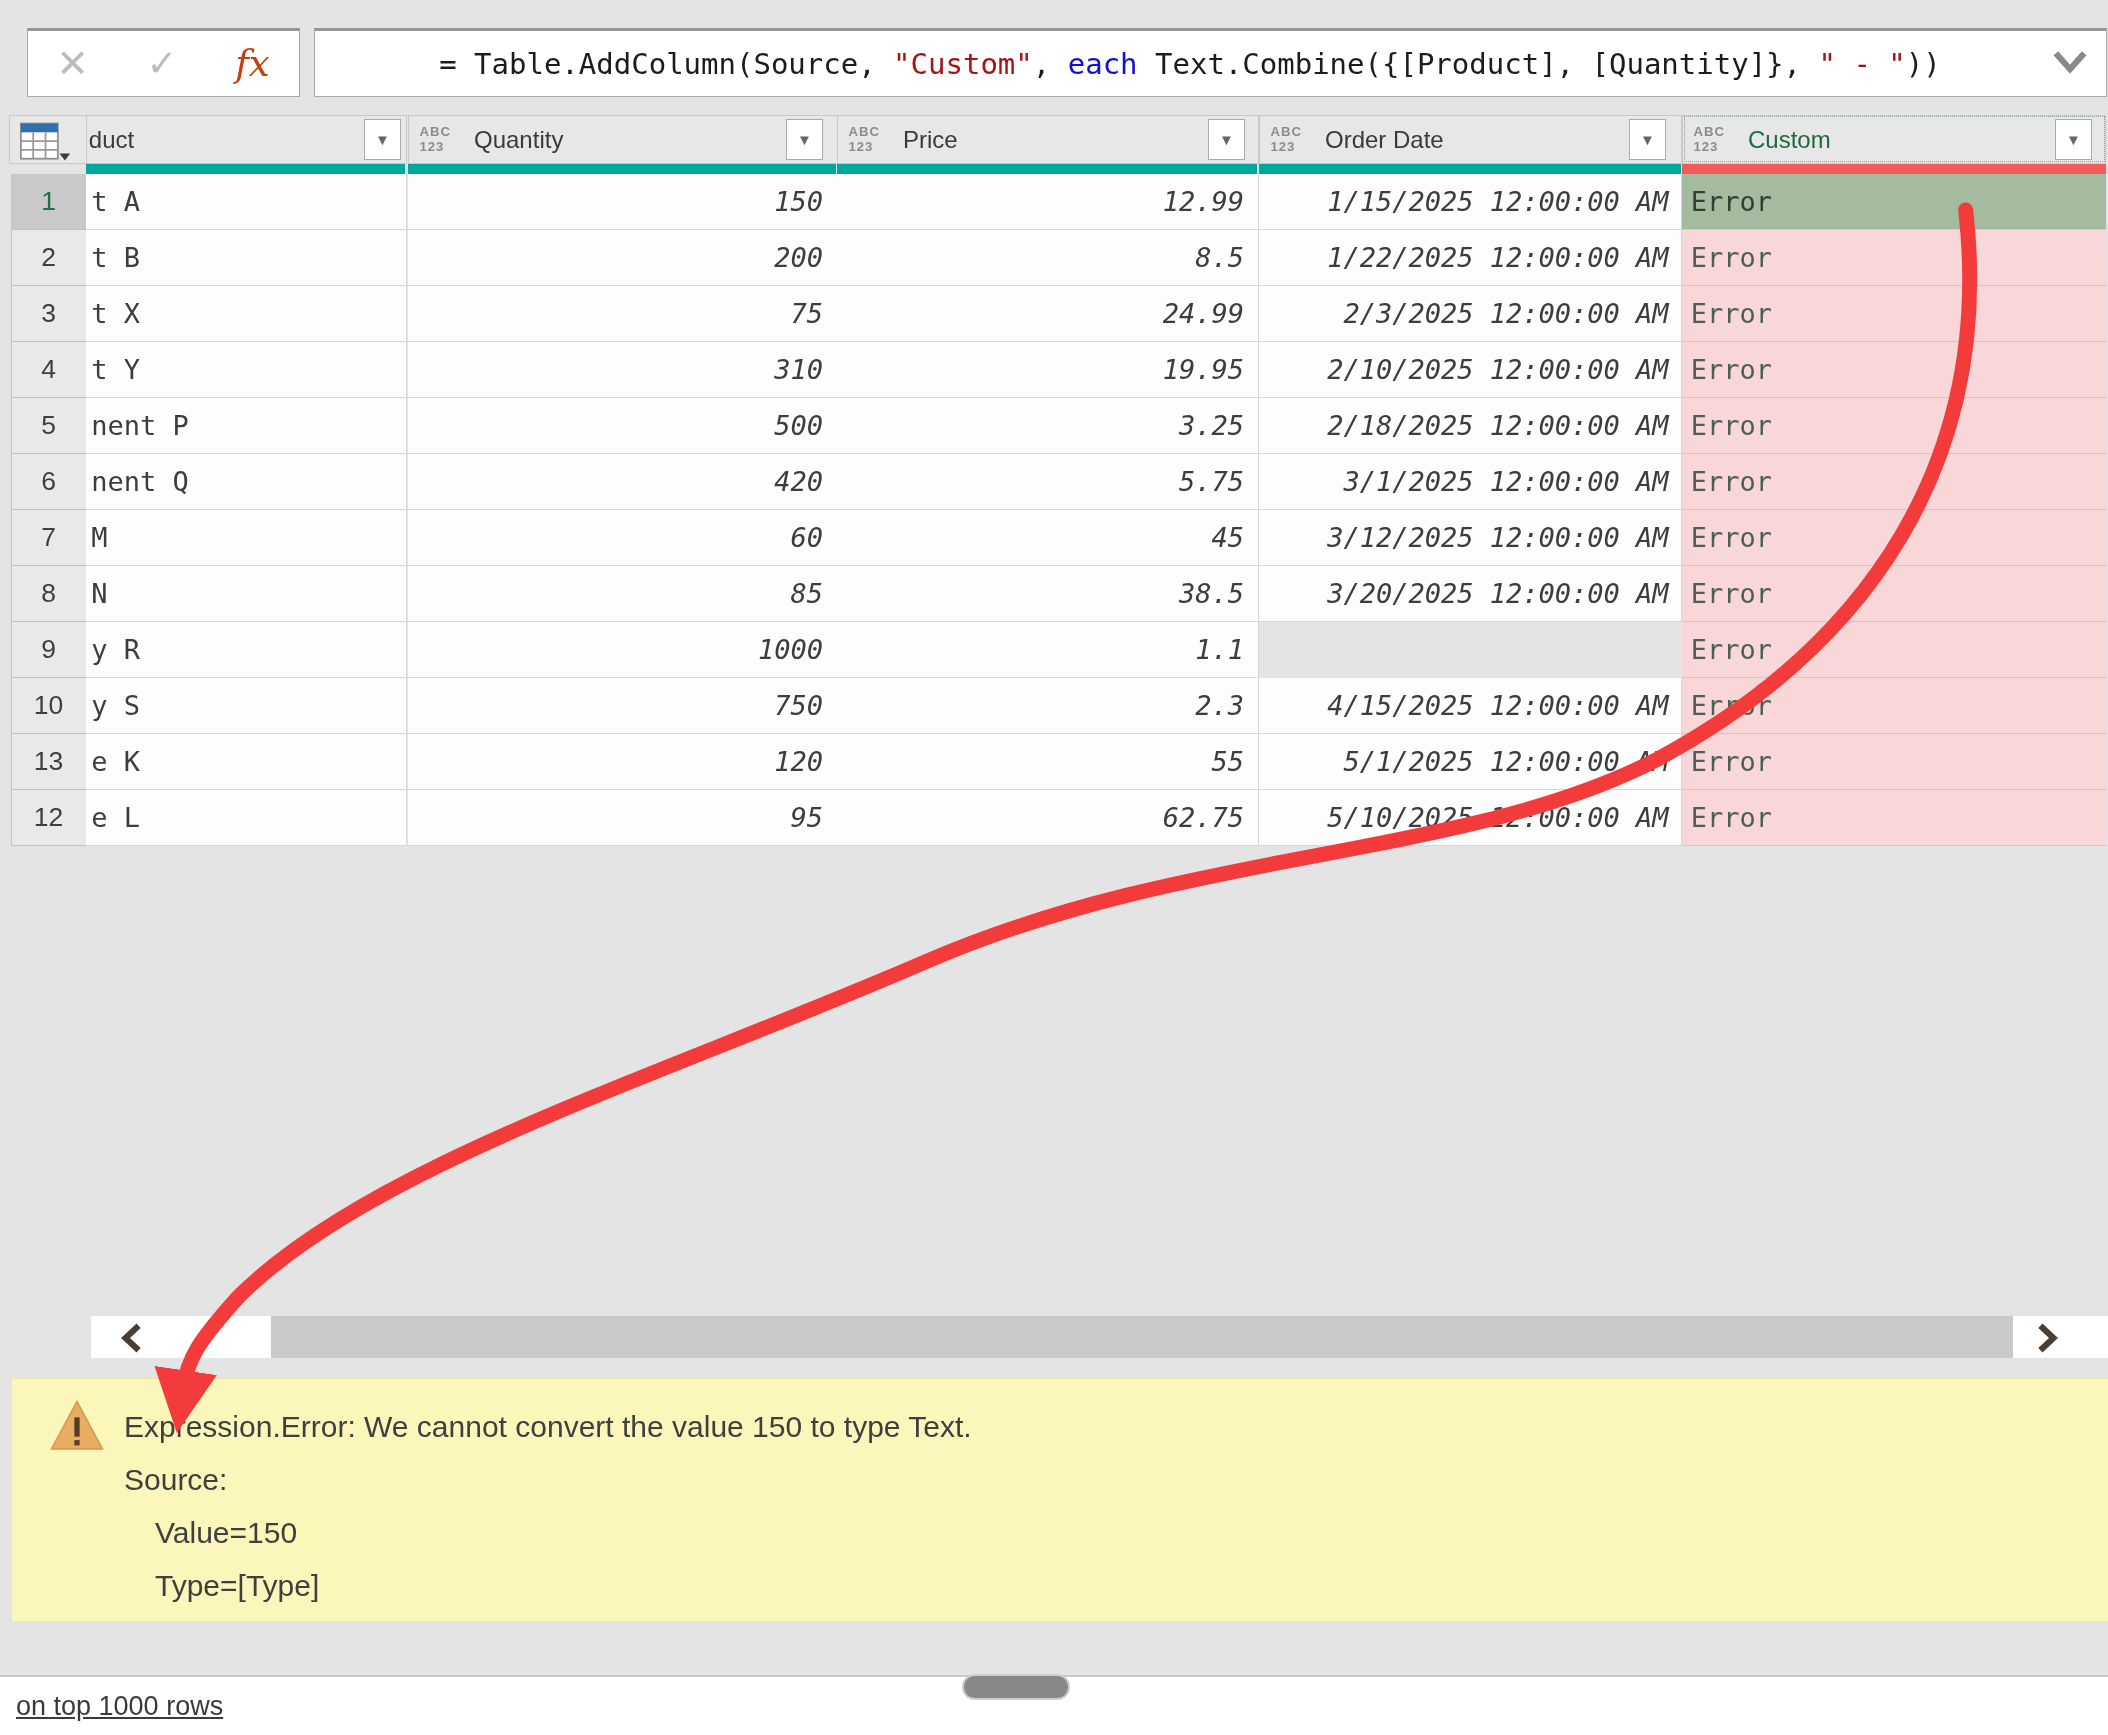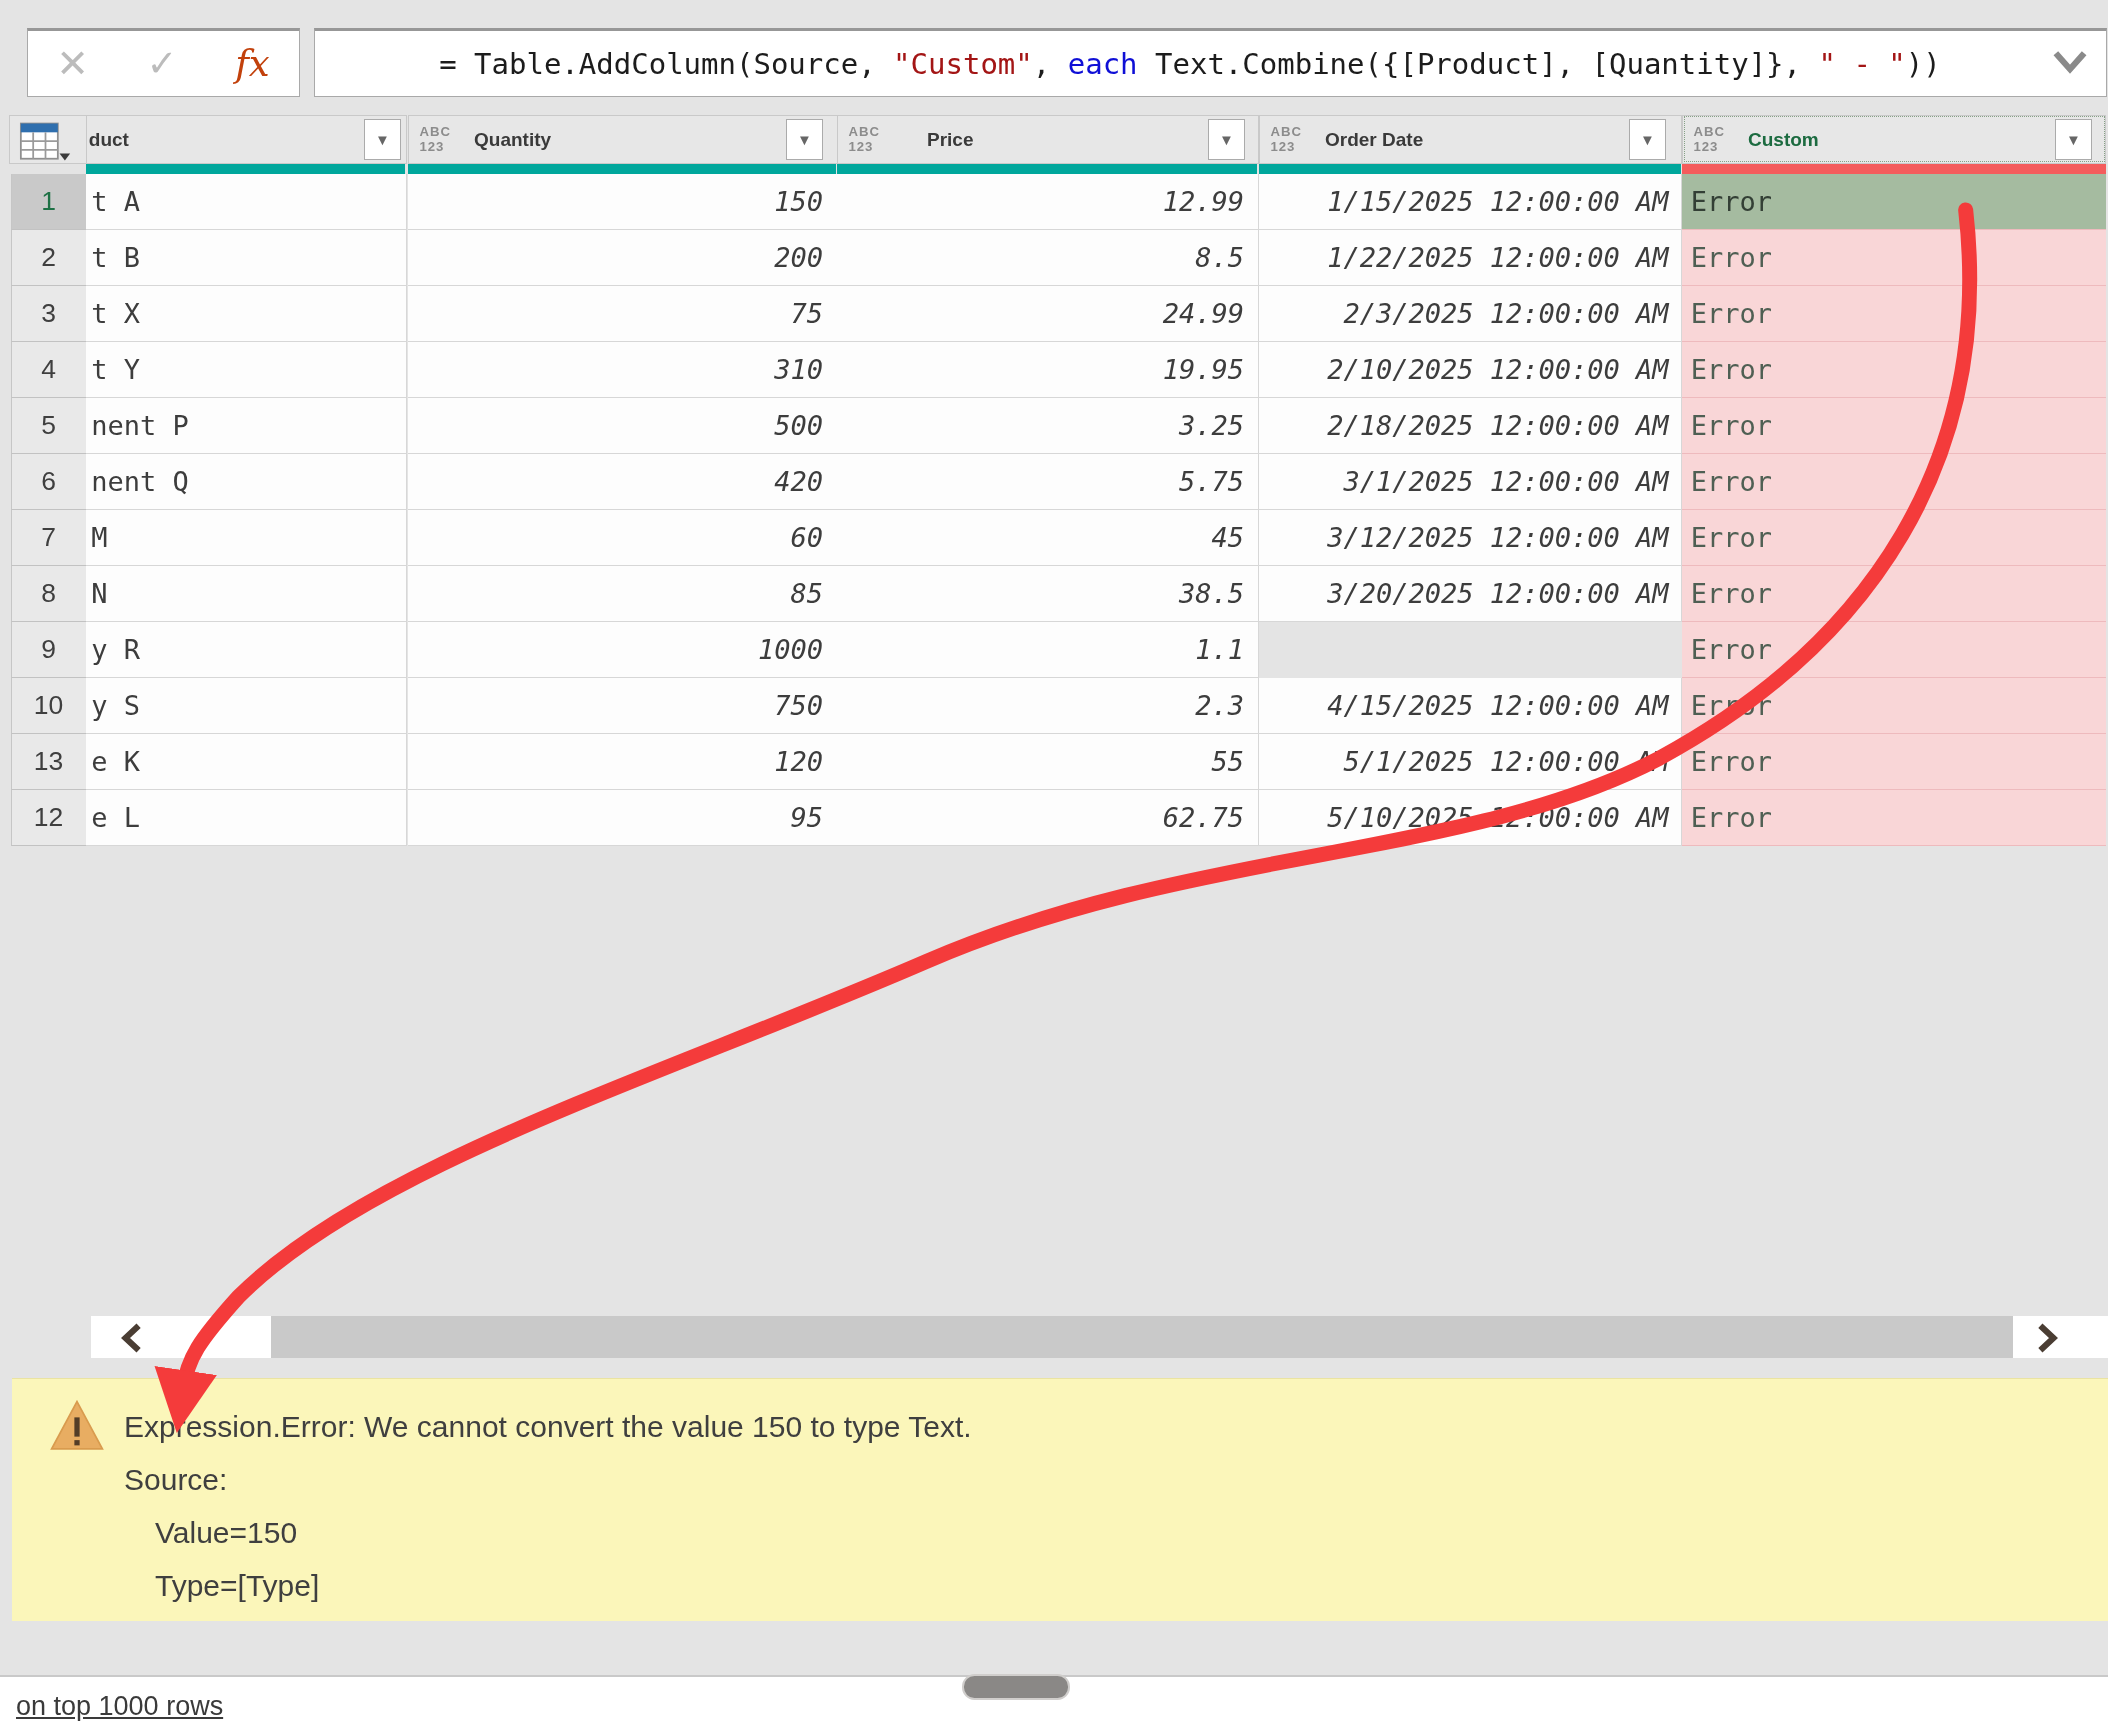--- a/index.html
+++ b/index.html
@@ -15,21 +15,21 @@
   .fxbox .cg{font-size:37px;color:#bcbcbc;}
   .fxbox .fxg{font-family:"DejaVu Serif",serif;font-style:italic;font-size:37px;color:#c2410c;}
   .ffield{left:314px;top:28px;width:1793px;height:69px;background:#fff;border:1.8px solid #a9a9a9;
           border-top:3.5px solid #979797;box-sizing:border-box;display:flex;align-items:center;
           padding-left:19.4px;}
   .fcode{font-family:"DejaVu Sans Mono","Liberation Mono",monospace;font-size:29px;white-space:pre;}
   .cd{color:#1c1c1c;} .str{color:#a31515;} .kw{color:#0f0fd6;}
 
   
   .hcell{top:115px;height:49px;background:#e7e7e7;border:0.9px solid #c9c9c9;box-sizing:border-box;}
-  .hlabel{position:absolute;top:50%;transform:translateY(-50%);font-size:19px;font-weight:700;
+  .hlabel{position:absolute;top:50%;transform:translateY(-50%);font-size:24px;font-weight:400;
           color:#3a3a3a;white-space:nowrap;}
   .hlabel.green{color:#1c6b40;}
   .ticon{position:absolute;left:10.6px;top:8px;font-size:13.2px;font-weight:700;color:#8c8c8c;
          line-height:15px;letter-spacing:0.9px;}
   .fbtn{top:119px;width:37px;height:41px;background:#fff;border:0.9px solid #ababab;box-sizing:border-box;
         display:flex;align-items:center;justify-content:center;font-size:15px;color:#666;}
   .sel-outline{left:1684px;top:116px;width:421px;height:46px;border:1.8px dotted #86a086;
                box-sizing:border-box;pointer-events:none;}
   .qseg{top:164px;height:9.7px;background:#00a79c;}
   .qseg.red{background:#f45c5c;}
@@ -116,21 +116,21 @@
       <div>ABC</div>
         <div>123</div>
     </span>
     <span class="hlabel" style="left:65px;">Quantity</span>
   </div>
   <div class="abs hcell" style="left:837px;width:422px;">
     <span class="ticon">
       <div>ABC</div>
         <div>123</div>
     </span>
-    <span class="hlabel" style="left:65px;margin-left:24px;">Price</span>
+    <span class="hlabel" style="left:65px;">Price</span>
   </div>
   <div class="abs hcell" style="left:1259px;width:423px;">
     <span class="ticon">
       <div>ABC</div>
         <div>123</div>
     </span>
     <span class="hlabel" style="left:65px;">Order Date</span>
   </div>
   <div class="abs hcell" style="left:1682px;width:424px;">
     <span class="ticon">

